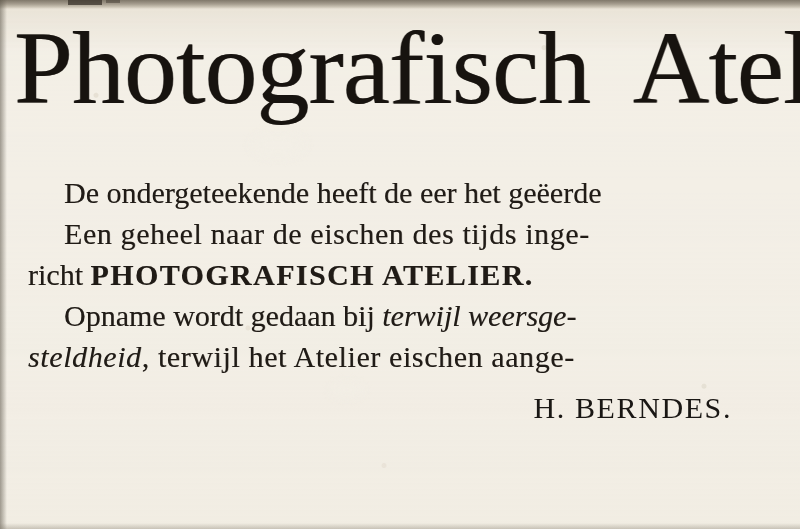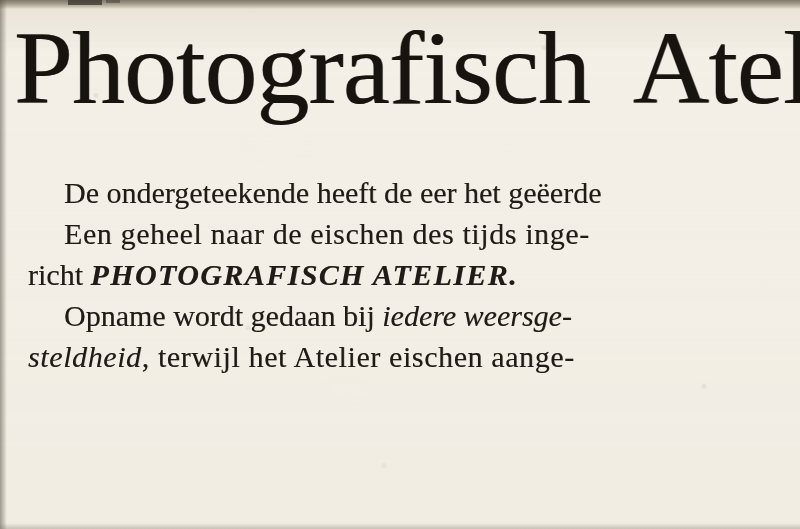--- a/index.html
+++ b/index.html
@@ -91,21 +91,20 @@
     line-height: 41px;
     white-space: nowrap;
     color: #201b16;
     text-shadow: 0.35px 0 0 rgba(32,27,22,0.45);
   }
   .line.indent { text-indent: 36px; }
   .spaced { letter-spacing: 0.6px; }
   .bold-caps {
     font-weight: 700;
     letter-spacing: 1.4px;
-    font-style: italic;
   }
   .ital { font-style: italic; }
   .sig {
     margin-top: 14px;
     text-align: right;
     padding-right: 44px;
     font-size: 30px;
     letter-spacing: 1.6px;
     white-space: nowrap;
   }
@@ -135,23 +134,24 @@
 
   <div class="body">
     <div class="line indent">De ondergeteekende heeft de eer het geëerde</div>
     <div class="line indent spaced">Een geheel naar de eischen des tijds inge-</div>
     <div class="line">
       <span>richt</span>
       <span class="bold-caps">PHOTOGRAFISCH ATELIER.</span>
     </div>
     <div class="line indent">
       <span>Opname  wordt  gedaan  bij</span>
-      <span class="ital">iedere weersge-</span>
+      <span class="ital">terwijl weersge-</span>
     </div>
     <div class="line spaced">
       <span class="ital">steldheid</span><span>, terwijl  het  Atelier  eischen  aange-</span>
     </div>
+    <div class="sig">H. BERNDES.</div>
   </div>
 
   <div class="faded-spot" style="left:250px; top:132px; width:56px; height:26px;"></div>
   <div class="faded-spot" style="left:330px; top:382px; width:34px; height:16px;"></div>
 
 </div>
 
 </body></html>

